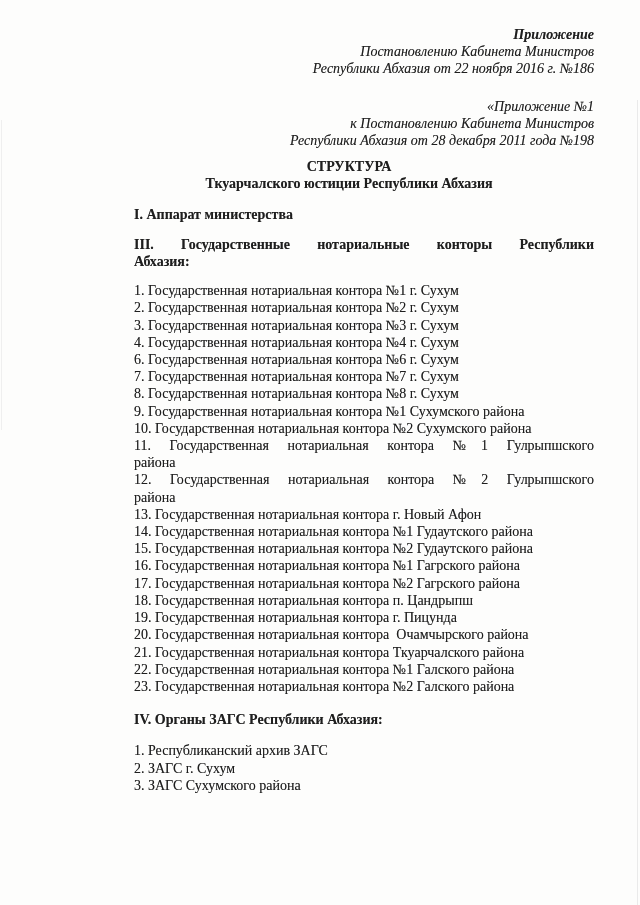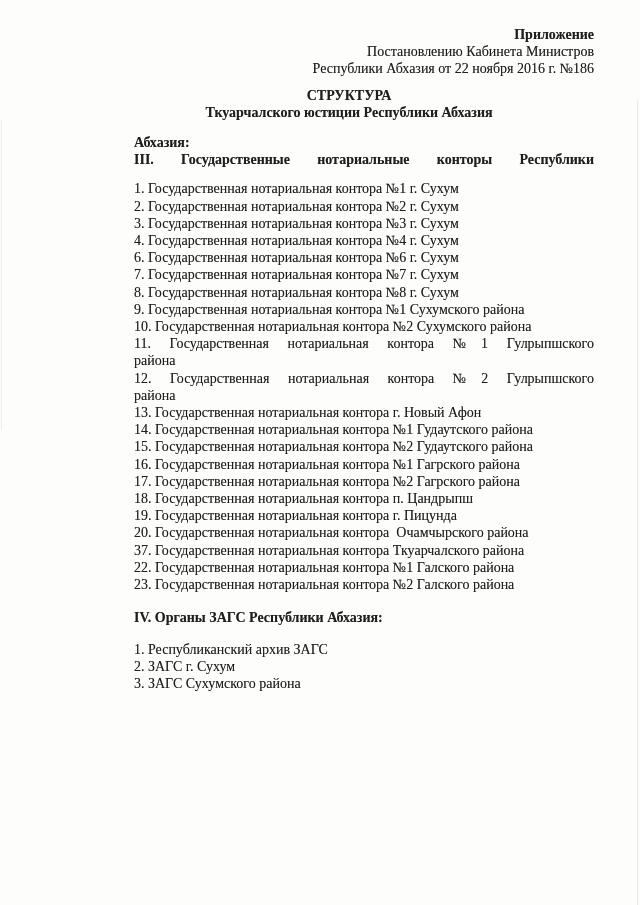--- a/index.html
+++ b/index.html
@@ -22,21 +22,21 @@
     padding: 26px 46px 0 134px;
     background: #fdfdfc;
     overflow: hidden;
     text-shadow: 0 0 0.3px rgba(30,30,30,0.45);
   }
   .line {
     line-height: 17.2px;
     white-space: pre-wrap;
   }
   .bold { font-weight: bold; }
-  .right { text-align: right; }
+  .right { text-align: right; font-style: italic; }
   .center { text-align: center; padding-right: 30px; }
   .jfull {
     text-align: justify;
     text-align-last: justify;
   }
   .mt-annex2 { margin-top: 20px; }
   .mt-title  { margin-top: 9px; }
   .mt-sec    { margin-top: 13px; }
   .mt-list   { margin-top: 12px; }
   .mt-sec4   { margin-top: 16px; }
@@ -65,31 +65,39 @@
 
   <div class="scan-line-right"></div>
   <div class="scan-line-left"></div>
 
   <div class="right">
     <div class="line bold">Приложение</div>
     <div class="line">Постановлению Кабинета Министров</div>
     <div class="line">Республики Абхазия от 22 ноября 2016 г. №186</div>
   </div>
 
+  <div class="right mt-annex2">
+    <div class="line">«Приложение №1</div>
+    <div class="line">к Постановлению Кабинета Министров</div>
+    <div class="line">Республики Абхазия от 28 декабря 2011 года №198</div>
+  </div>
 
   <div class="center mt-title">
     <div class="line bold">СТРУКТУРА</div>
     <div class="line bold">Ткуарчалского юстиции Республики Абхазия</div>
   </div>
 
+  <div class="mt-sec">
+    <div class="line bold">I. Аппарат министерства</div>
+  </div>
 
 
   <div class="mt-sec">
+    <div class="line bold jfull">III. Государственные нотариальные конторы Республики</div>
     <div class="line bold">Абхазия:</div>
-    <div class="line bold jfull">III. Государственные нотариальные конторы Республики</div>
   </div>
 
   <div class="mt-list">
     <div class="line">1. Государственная нотариальная контора №1 г. Сухум</div>
     <div class="line">2. Государственная нотариальная контора №2 г. Сухум</div>
     <div class="line">3. Государственная нотариальная контора №3 г. Сухум</div>
     <div class="line">4. Государственная нотариальная контора №4 г. Сухум</div>
     <div class="line">6. Государственная нотариальная контора №6 г. Сухум</div>
     <div class="line">7. Государственная нотариальная контора №7 г. Сухум</div>
     <div class="line">8. Государственная нотариальная контора №8 г. Сухум</div>
@@ -100,21 +108,21 @@
     <div class="line jfull">12. Государственная нотариальная контора №2 Гулрыпшского</div>
     <div class="line">района</div>
     <div class="line">13. Государственная нотариальная контора г. Новый Афон</div>
     <div class="line">14. Государственная нотариальная контора №1 Гудаутского района</div>
     <div class="line">15. Государственная нотариальная контора №2 Гудаутского района</div>
     <div class="line">16. Государственная нотариальная контора №1 Гагрского района</div>
     <div class="line">17. Государственная нотариальная контора №2 Гагрского района</div>
     <div class="line">18. Государственная нотариальная контора п. Цандрыпш</div>
     <div class="line">19. Государственная нотариальная контора г. Пицунда</div>
     <div class="line">20. Государственная нотариальная контора  Очамчырского района</div>
-    <div class="line">37. Государственная нотариальная контора Ткуарчалского района</div>
+    <div class="line">21. Государственная нотариальная контора Ткуарчалского района</div>
     <div class="line">22. Государственная нотариальная контора №1 Галского района</div>
     <div class="line">23. Государственная нотариальная контора №2 Галского района</div>
   </div>
 
   <div class="mt-sec4">
     <div class="line bold">IV. Органы ЗАГС Республики Абхазия:</div>
   </div>
 
   <div class="mt-zags">
     <div class="line">1. Республиканский архив ЗАГС</div>

